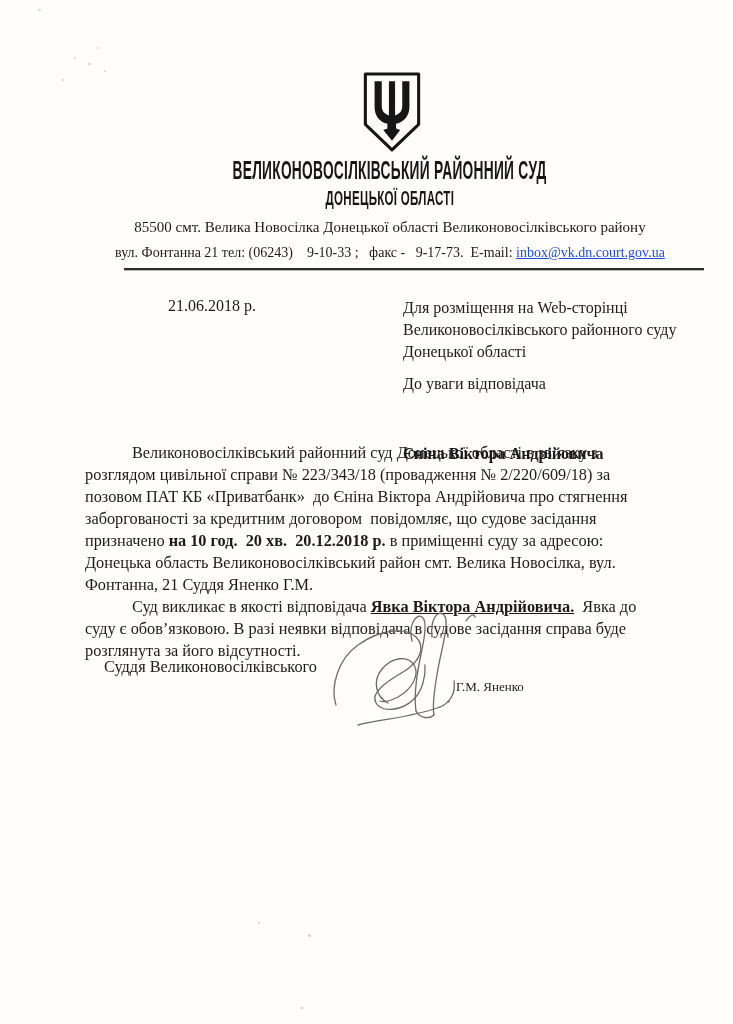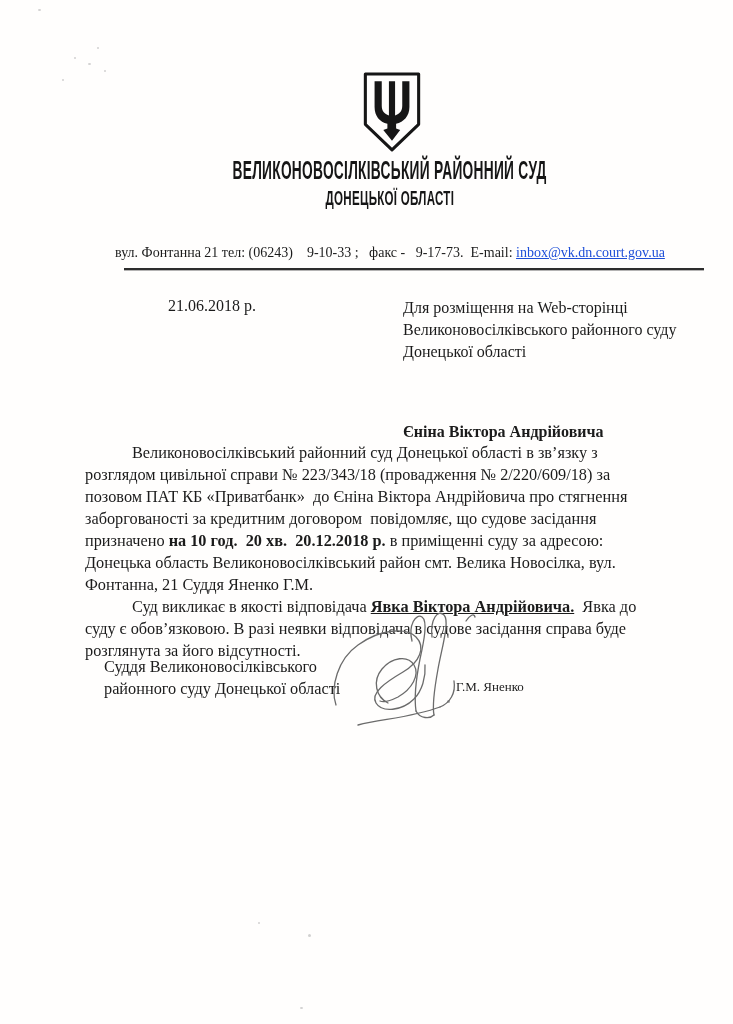--- a/index.html
+++ b/index.html
@@ -59,43 +59,44 @@
     </svg>
   </div>
 
   <div class="titleline title1">
     <span class="condensed">ВЕЛИКОНОВОСІЛКІВСЬКИЙ РАЙОННИЙ СУД</span>
   </div>
   <div class="titleline title2">
     <span class="condensed">ДОНЕЦЬКОЇ ОБЛАСТІ</span>
   </div>
 
+  <div class="addr">85500 смт. Велика Новосілка Донецької області Великоновосілківського району</div>
 
   <div class="contact"><span>вул. Фонтанна 21 тел: (06243)    9-10-33 ;   факс -   9-17-73.  E-mail: </span><span class="email">inbox@vk.dn.court.gov.ua</span></div>
 
   <div class="rule"></div>
 
   <div class="date">21.06.2018 р.</div>
 
   <div class="recipient">
     <div>Для розміщення на Web-сторінці</div>
     <div>Великоновосілківського районного суду</div>
     <div>Донецької області</div>
     <div class="gap"></div>
+    <div>До уваги відповідача</div>
     <div class="bold">Єніна Віктора Андрійовича</div>
   </div>
 
   <div class="bodytext">
     <p><span>Великоновосілківський районний суд Донецької області в зв’язку з розглядом цивільної справи № 223/343/18 (провадження № 2/220/609/18) за позовом ПАТ КБ «Приватбанк»  до Єніна Віктора Андрійовича про стягнення заборгованості за кредитним договором  повідомляє, що судове засідання призначено </span><span class="bold">на 10 год.  20 хв.  20.12.2018 р.</span><span> в приміщенні суду за адресою: Донецька область Великоновосілківський район смт. Велика Новосілка, вул. Фонтанна, 21 Суддя Яненко Г.М.</span></p>
     <p><span>Суд викликає в якості відповідача </span><span class="bold u">Явка Віктора Андрійовича.</span><span>  Явка до суду є обов’язковою. В разі неявки відповідача в судове засідання справа буде розглянута за його відсутності.</span></p>
   </div>
 
   <div class="sigtitle">
     <div>Суддя Великоновосілківського</div>
-    <div>районного суду Донецької області</div>
   </div>
 
   <svg class="signature-svg" viewBox="0 0 150 120" xmlns="http://www.w3.org/2000/svg">
     <g fill="none" stroke="#6b6b6b" stroke-width="1.3" stroke-linecap="round">
       <path d="M8 98 C 2 80 10 52 30 38 C 52 22 78 20 88 30 C 98 40 92 55 75 65 C 58 75 42 86 48 96 C 54 106 74 104 86 92 C 94 84 98 70 97 58"></path>
       <path d="M60 96 C 48 90 44 74 54 62 C 64 50 80 48 86 58 C 92 68 84 82 70 90 C 62 94 56 96 52 94"></path>
       <path d="M84 34 C 80 18 88 6 94 10 C 100 14 96 34 92 52 C 88 72 86 90 88 104"></path>
       <path d="M104 30 C 102 12 110 2 116 8 C 122 14 114 40 110 62 C 106 84 104 98 106 108"></path>
       <path d="M88 104 C 92 112 102 112 106 108"></path>
       <path d="M30 118 C 55 112 85 110 112 100"></path>

